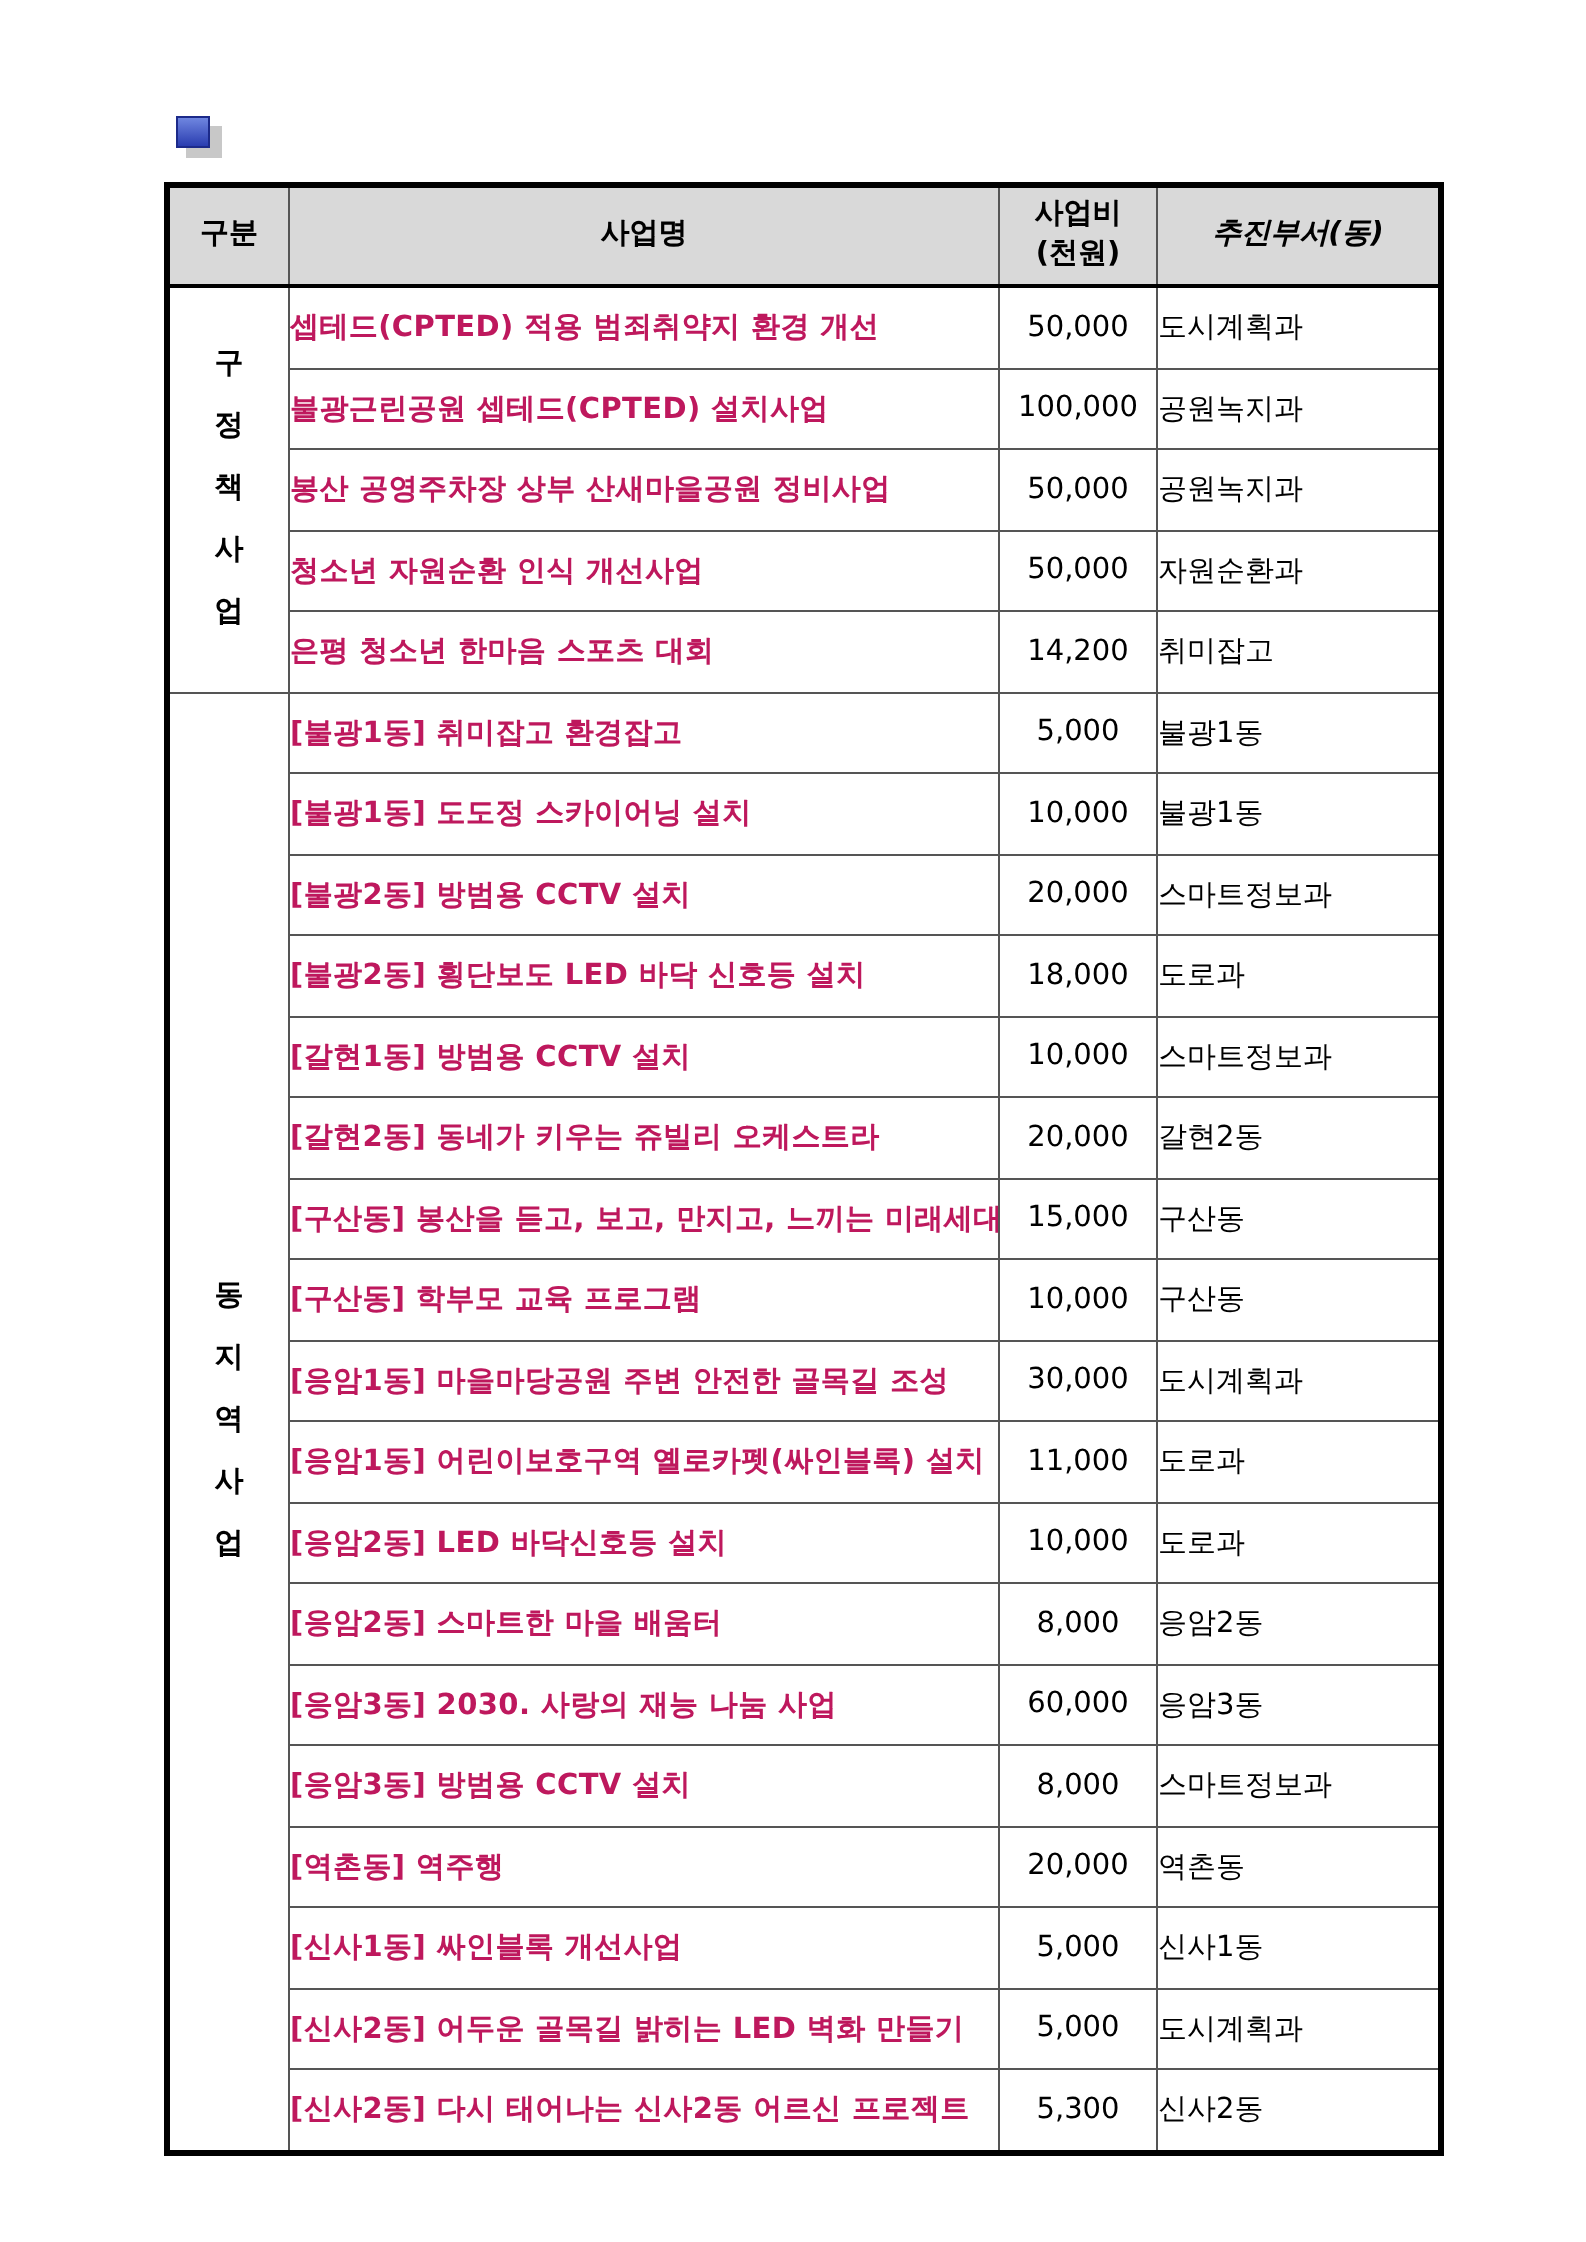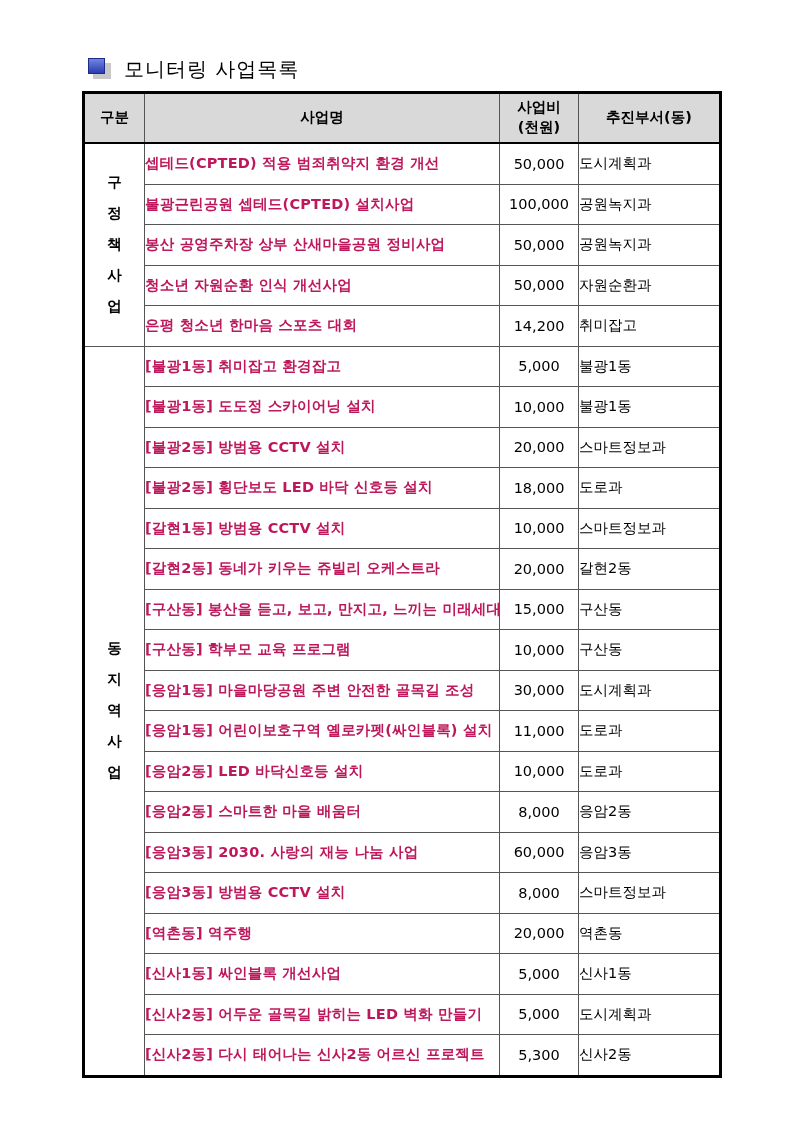--- a/index.html
+++ b/index.html
@@ -11,32 +11,31 @@
     .title-text { font-size: 20px; letter-spacing: 1px; }
     table.list { position: absolute; left: 82px; top: 91px; width: 637px; border-collapse: collapse; border: 3px solid #000; table-layout: fixed; padding-left: 45px; }
     table.list th, table.list td { border: 1px solid #555; padding: 0; }
     table.list th { background: #d9d9d9; font-weight: bold; font-size: 14.5px; height: 48px; text-align: center; border-bottom: 2px solid #000; line-height: 1.35; }
     table.list td { height: 39.5px; font-size: 14.5px; }
     td.cat { text-align: center; vertical-align: middle; font-weight: bold; font-size: 17px; line-height: 31px; border-right: 1px solid #000; border-bottom: 1px solid #000; }
     td.name { color: #be185d; font-weight: bold; padding-left: 6px; white-space: nowrap; overflow: hidden; letter-spacing: 0.2px; }
     td.budget { text-align: center; padding-right: 6px; border-left: 1px solid #000; }
     td.dept { border-left: 1px solid #000; }
     th.c-budget { border-left: 1px solid #000; }
-    th.c-dept { border-left: 1px solid #000; }
+    th.c-dept { border-left: 1px solid #000; font-style: italic; }
     col.c1 { width: 61px; } col.c2 { width: 355px; } col.c3 { width: 79px; } col.c4 { width: 142px; }
   </style>
 </head>
 <body>
 
 <div class="title-wrap">
   <span class="title-icon">
     <span class="back"></span>
       <span class="front"></span>
   </span>
-  <span class="title-text">모니터링 사업목록</span>
 </div>
 
 <table class="list">
   <colgroup>
       <col class="c1">
       <col class="c2">
       <col class="c3">
       <col class="c4">
     </colgroup>
   <thead>

